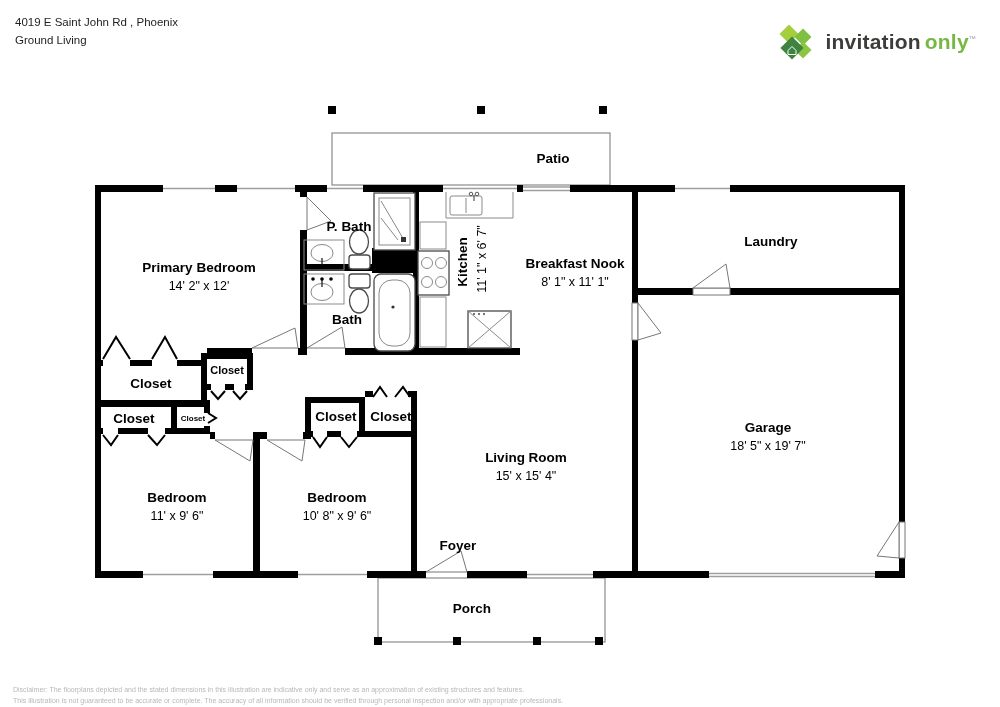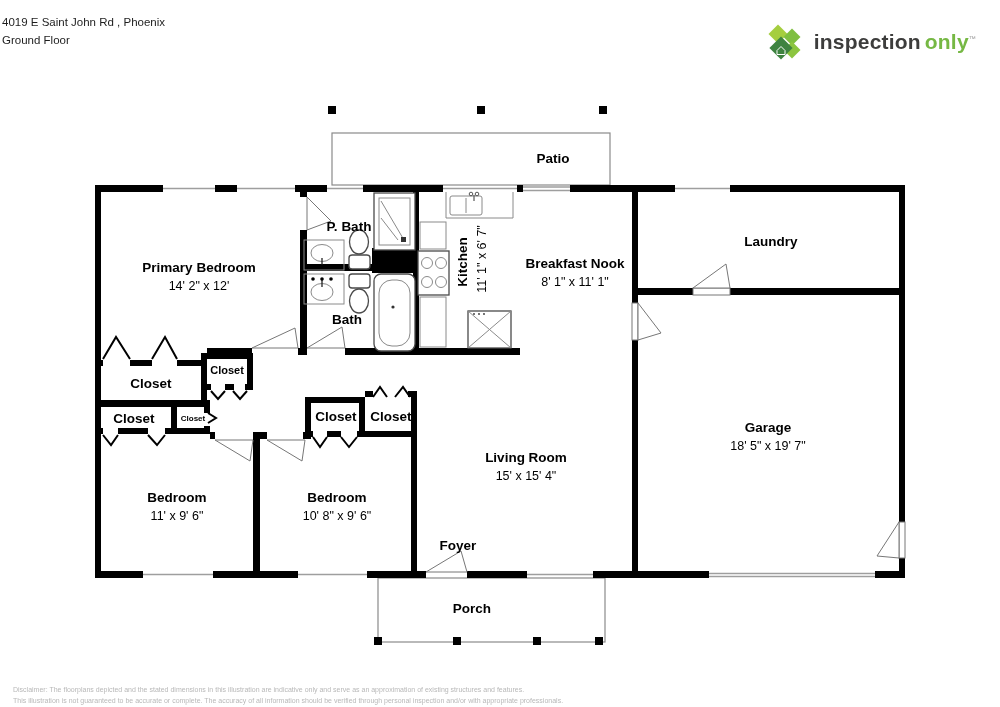--- a/index.html
+++ b/index.html
@@ -1,18 +1,18 @@
 <!DOCTYPE html>
 <html><head>
 <meta charset="utf-8">
 <style>
   html,body{margin:0;padding:0;background:#ffffff;}
   .page{position:relative;width:1000px;height:707px;background:#fff;overflow:hidden;
         font-family:"Liberation Sans",sans-serif;}
-  .addr{position:absolute;left:2px;top:13px;font-size:11.5px;line-height:18px;color:#1e1e1e;}
+  .addr{position:absolute;left:15px;top:13px;font-size:11.5px;line-height:18px;color:#1e1e1e;}
   .logo{position:absolute;right:24px;top:20px;display:flex;align-items:center;gap:8px;}
   .logo-text{font-size:21px;letter-spacing:0.2px;white-space:nowrap;}
   .logo-invitation{color:#3d3d3c;font-weight:700;}
   .logo-homes{color:#76b844;font-weight:600;margin-left:4px;}
   .logo-tm{font-size:7px;color:#9b9b9b;vertical-align:super;}
   .plan-svg{position:absolute;left:0;top:0;}
   .disclaimer{position:absolute;left:13px;top:684px;font-size:7px;line-height:11px;
               color:#b8b8b8;white-space:nowrap;}
   
   .rn{font:bold 13.5px "Liberation Sans",sans-serif;fill:#000;}
@@ -28,34 +28,34 @@
   .chev{fill:none;stroke:#000;stroke-width:2;}
   .leaf{fill:#fff;stroke:#777;stroke-width:1;}
 </style>
 </head>
 <body>
 
 <div class="page">
 
   <div class="addr">
     <div>4019 E Saint John Rd , Phoenix</div>
-    <div>Ground Floor</div>
+    <div>Ground Living</div>
   </div>
 
   <div class="logo">
     <svg width="44" height="44" viewBox="0 0 44 44">
       <g transform="translate(22,22)">
         <rect transform="translate(-6,-8) rotate(45)" x="-6.7" y="-6.7" width="13.4" height="13.4" fill="#a5ce3f"></rect>
         <rect transform="translate(8,-5) rotate(45)" x="-6" y="-6" width="12" height="12" fill="#7fbf41"></rect>
         <rect transform="translate(8,8) rotate(45)" x="-6" y="-6" width="12" height="12" fill="#8cc540"></rect>
         <rect transform="translate(-3,6) rotate(45)" x="-8.2" y="-8.2" width="16.4" height="16.4" fill="#3e8340"></rect>
         <path d="M -7,8.5 L -3,4.5 L 1,8.5 L 1,12.5 L -7,12.5 Z" fill="none" stroke="#ffffff" stroke-width="1"></path>
       </g>
     </svg>
-    <div class="logo-text"><span class="logo-invitation">inspection</span><span class="logo-homes">only</span><span class="logo-tm">™</span></div>
+    <div class="logo-text"><span class="logo-invitation">invitation</span><span class="logo-homes">only</span><span class="logo-tm">™</span></div>
   </div>
 
   <svg class="plan-svg" width="1000" height="707" viewBox="0 0 1000 707">
 
     <g>
       <rect class="thin" x="332" y="133" width="278" height="52"></rect>
       <rect class="wall" x="328" y="106" width="8" height="8"></rect>
       <rect class="wall" x="477" y="106" width="8" height="8"></rect>
       <rect class="wall" x="599" y="106" width="8" height="8"></rect>
     </g>

